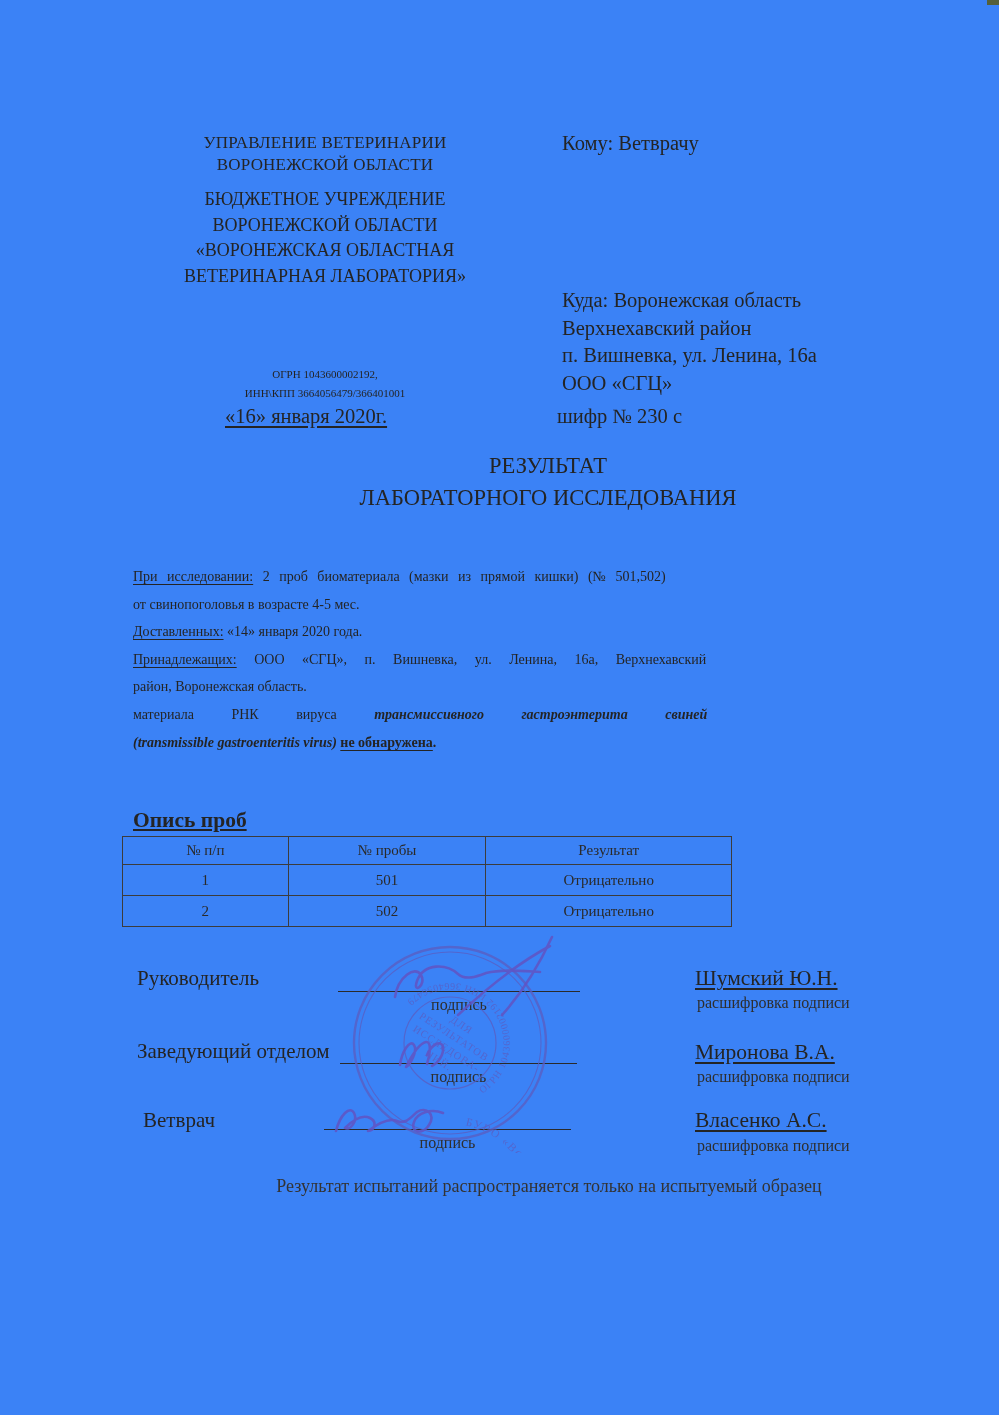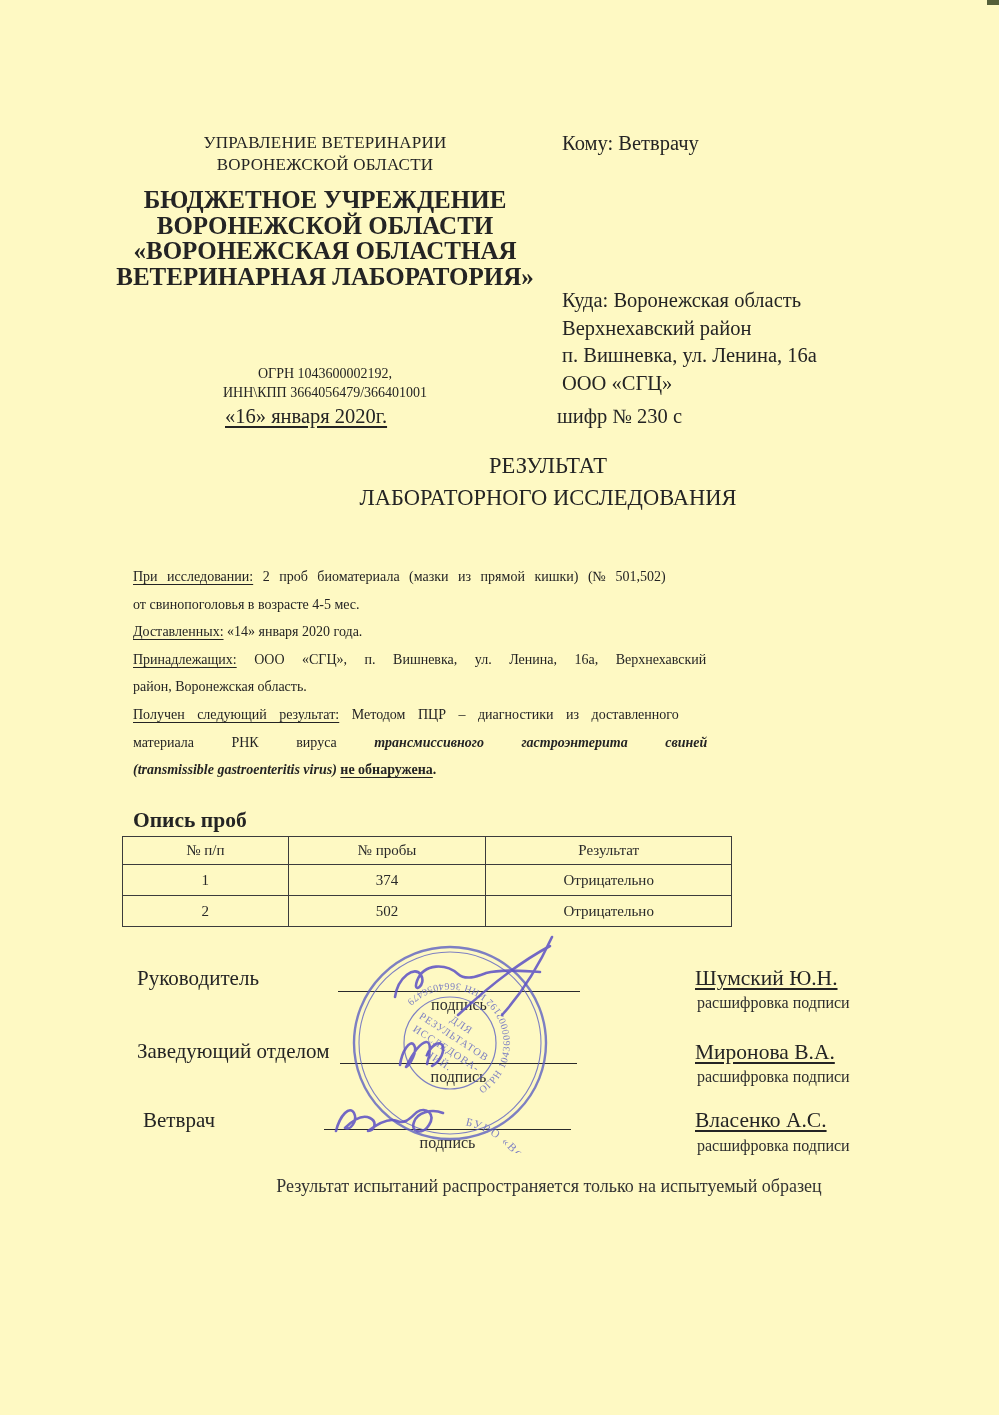--- a/index.html
+++ b/index.html
@@ -1,45 +1,45 @@
 <!DOCTYPE html>
 <html><head>
 <meta charset="utf-8">
 <style>
   html,body{margin:0;padding:0;background:#e9e7e0;}
   .page{
     position:relative; width:999px; height:1415px; margin:0 auto;
-    background:#fef9c3;
+    background:#3b82f6;
     font-family:"Liberation Serif","DejaVu Serif",serif;
     color:#242424; overflow:hidden;
   }
   .abs{position:absolute;}
   .ctr{text-align:center;}
   .b{font-weight:bold;}
   .u{text-decoration:underline; text-underline-offset:3px;}
   .bi{font-weight:bold; font-style:italic;}
   .bu{font-weight:bold; text-decoration:underline; text-underline-offset:3px;}
 
   .hdr-authority{left:110px; top:132px; width:430px; font-size:17px; line-height:21.5px; letter-spacing:.2px;}
-  .hdr-org{left:110px; top:187px; width:430px; font-size:25px; line-height:25.5px; font-weight:bold;}
+  .hdr-org{left:110px; top:187px; width:430px; font-size:18px; line-height:25.5px; font-weight:normal;}
   .hdr-addr{left:110px; top:288px; width:430px; font-size:19.5px; line-height:27.5px;}
-  .hdr-reg{left:110px; top:365px; width:430px; font-size:14px; line-height:18.5px;}
+  .hdr-reg{left:110px; top:365px; width:430px; font-size:11px; line-height:18.5px;}
   .doc-date{left:225px; top:405px; font-size:20.5px;}
   .to-line{left:562px; top:132px; font-size:20.5px;}
   .kuda{left:562px; top:287px; font-size:20.5px; line-height:27.5px;}
   .cipher{left:557px; top:405px; font-size:20.5px;}
 
   .title-block{left:133px; top:450px; width:830px; font-size:22.5px; line-height:32px;}
   .title-num{font-weight:bold;}
 
   .body-text{left:133px; top:563px; width:840px; font-size:14px; line-height:27.6px; white-space:nowrap;}
   .body-text .ln{height:27.6px;}
   .ws6{word-spacing:6px;} .ws9{word-spacing:9px;} .ws14{word-spacing:14px;} .ws34{word-spacing:34px;}
 
-  .samples-heading{left:133px; top:808px; font-size:21.5px; font-weight:bold;}
+  .samples-heading{left:133px; top:808px; font-size:21.5px; font-weight:bold;text-decoration:underline;}
   table.samples{left:122px; top:836px; width:610px; border-collapse:collapse; font-size:15px; color:#2a2a2a;}
   table.samples td{border:1.6px solid #3c3c3c; text-align:center; padding:0; vertical-align:middle;}
   table.samples .hrow td{height:27px;}
   table.samples .drow td{height:30px;}
   .c1{width:166px;} .c2{width:198px;} .c3{width:246px;}
 
   .sig-role{font-size:21px;}
   .sig-line{border-top:1.6px solid #2a2a2a; height:0;}
   .sig-cap{font-size:16px; color:#2e2e2e; text-align:center;}
   .sig-name{font-size:21.5px; text-decoration:underline; text-underline-offset:3px;}
@@ -94,36 +94,35 @@
     <div>РЕЗУЛЬТАТ</div>
     <div>ЛАБОРАТОРНОГО ИССЛЕДОВАНИЯ</div>
   </div>
 
   <div class="abs body-text">
     <div class="ln ws6"><span class="u">При исследовании:</span><span> 2 проб  биоматериала (мазки из прямой кишки) (№ 501,502)</span></div>
     <div class="ln">от  свинопоголовья в возрасте 4-5 мес.</div>
     <div class="ln"><span class="u">Доставленных:</span><span> «14» января 2020 года.</span></div>
     <div class="ln ws14"><span class="u">Принадлежащих:</span><span> ООО «СГЦ», п. Вишневка, ул. Ленина, 16а, Верхнехавский</span></div>
     <div class="ln">район, Воронежская область.</div>
-    <div class="ln ws9"><span class="u">Получен следующий результат:</span><span>  Методом ПЦР – диагностики из доставленного</span></div>
     <div class="ln ws34"><span>материала РНК вируса </span><span class="bi">трансмиссивного гастроэнтерита свиней</span></div>
     <div class="ln"><span class="bi">(transmissible gastroenteritis virus)</span><span>  </span><span class="bu">не обнаружена</span><span class="b">.</span></div>
   </div>
 
   <div class="abs samples-heading">Опись проб</div>
   <table class="abs samples">
     <tbody>
         <tr class="hrow">
       <td class="c1">№ п/п</td>
       <td class="c2">№ пробы</td>
       <td class="c3">Результат</td>
     </tr>
     <tr class="drow">
       <td>1</td>
-      <td>374</td>
+      <td>501</td>
       <td>Отрицательно</td>
     </tr>
     <tr class="drow">
       <td>2</td>
       <td>502</td>
       <td>Отрицательно</td>
     </tr>
   </tbody>
     </table>
 

